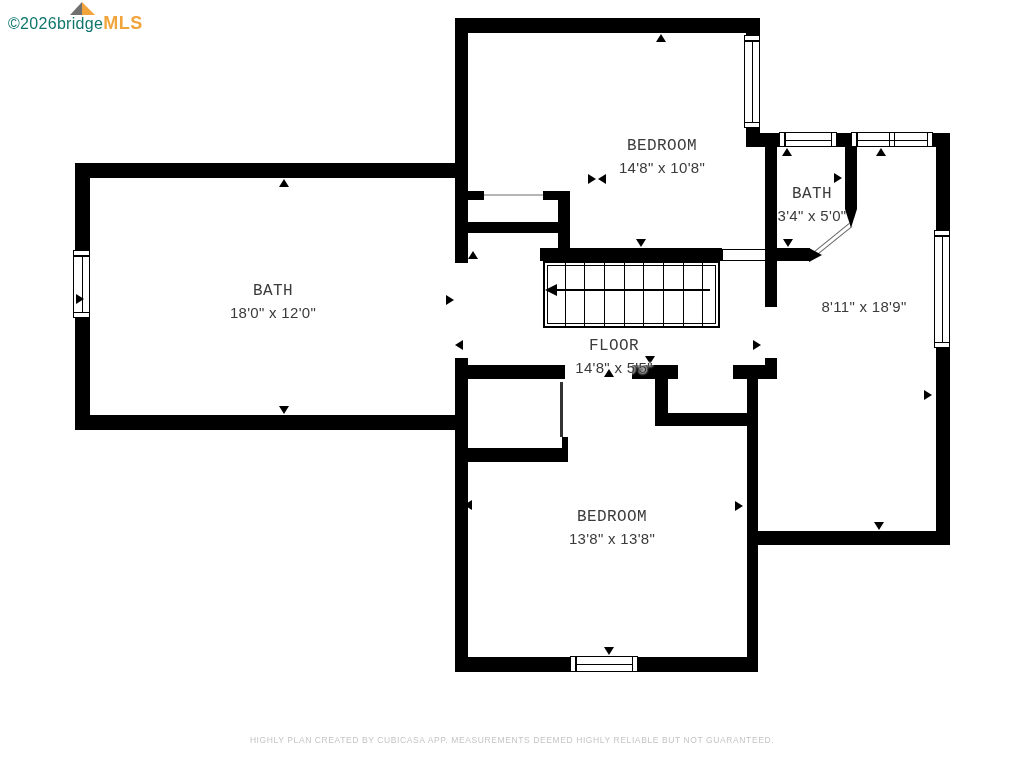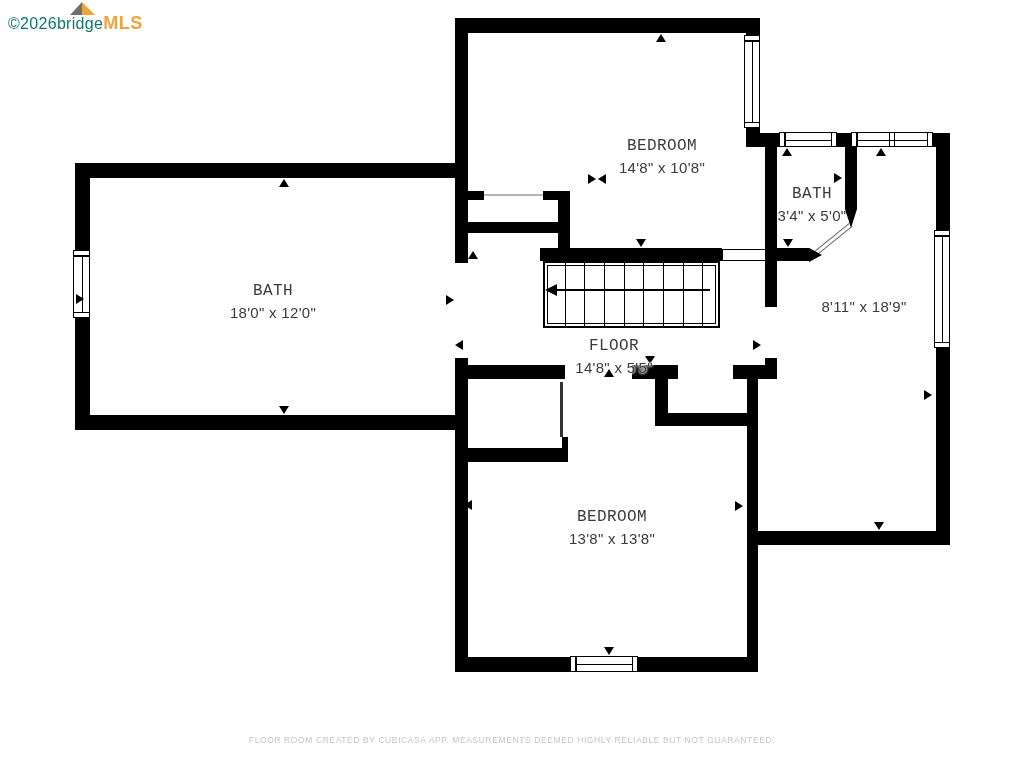--- a/index.html
+++ b/index.html
@@ -182,14 +182,14 @@
       <div class="room-label" style="left: 614px; top: 336px;">
         <div class="room-name">FLOOR</div>
         <div class="room-dims">14'8" x 5'5"</div>
       </div>
       <div class="room-label" style="left: 612px; top: 507px;">
         <div class="room-name">BEDROOM</div>
         <div class="room-dims">13'8" x 13'8"</div>
       </div>
     </div>
 
-  <div id="footer">FLOOR ROOM CREATED BY CUBICASA APP. MEASUREMENTS DEEMED HIGHLY RELIABLE BUT NOT GUARANTEED.</div>
+  <div id="footer">HIGHLY PLAN CREATED BY CUBICASA APP. MEASUREMENTS DEEMED HIGHLY RELIABLE BUT NOT GUARANTEED.</div>
 </div>
 
 </body></html>

